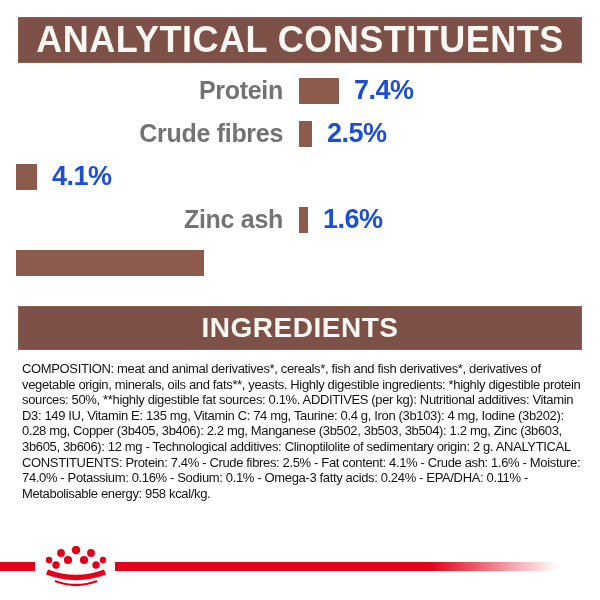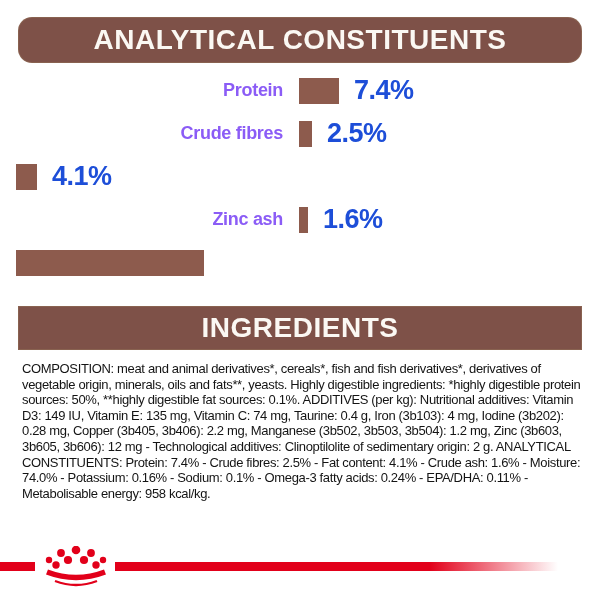--- a/index.html
+++ b/index.html
@@ -8,28 +8,28 @@
     font-family:"Liberation Sans", sans-serif; overflow:hidden;
   }
   .section-header {
     position:absolute; left:18px; width:564px;
     background:#7e5148; color:#fbf8f3;
     display:flex; align-items:center; justify-content:center;
     font-weight:bold; letter-spacing:0.5px;
     border:1px solid rgba(150,120,90,0.45);
     box-sizing:border-box;
   }
-  .hdr-analytical { top:17px; height:46px; font-size:28px;border-radius:14px; }
+  .hdr-analytical { top:17px; height:46px; font-size:36px; }
   .hdr-ingredients { top:306px; height:44px; font-size:28px; }
 
   .chart { position:absolute; top:69px; left:0; width:600px; }
   .crow { display:flex; align-items:center; height:43px; }
   .clabel {
     width:283px; text-align:right; flex:none;
-    font-size:18px; font-weight:600; color:#8b5cf6; letter-spacing:-0.3px;
+    font-size:25px; font-weight:600; color:#737373; letter-spacing:-0.3px;
   }
   .cbar { height:26px; background:#8d5b4d; margin-left:16px; flex:none; }
   .cval {
     margin-left:15px; font-size:27px; font-weight:800;
     color:#1d4ed8; letter-spacing:-0.5px; white-space:nowrap;
   }
 
   .composition {
     position:absolute; top:357px; left:18px; width:566px; margin:4px;
     font-size:13px; line-height:15.6px; letter-spacing:-0.35px;

